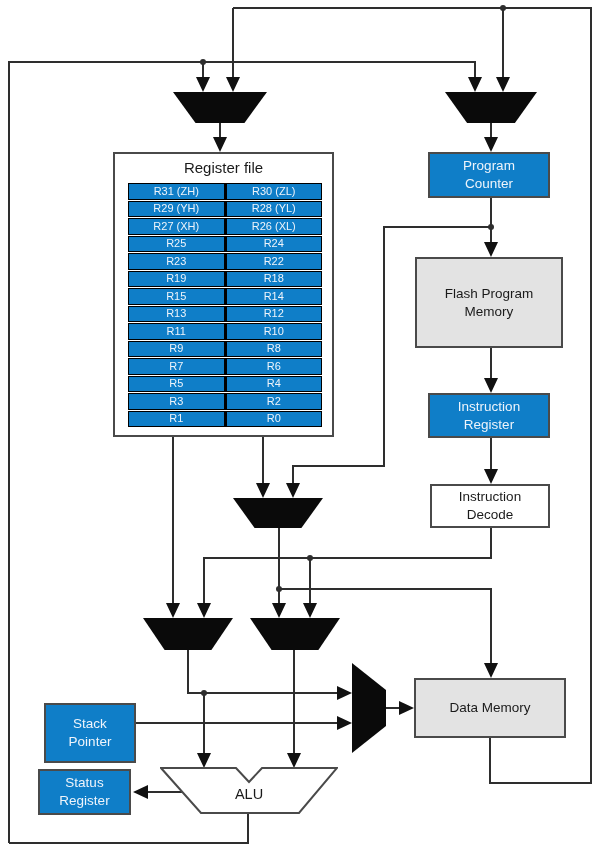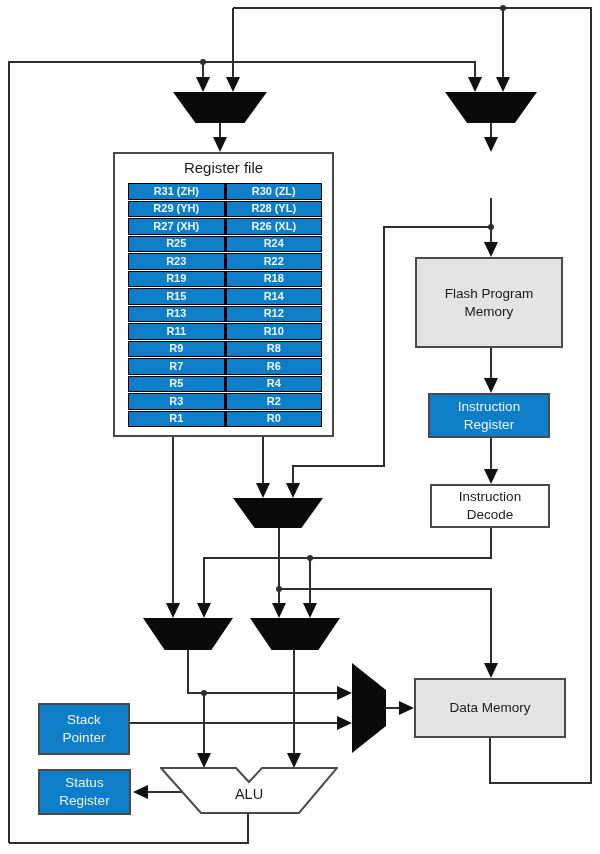--- a/index.html
+++ b/index.html
@@ -22,21 +22,21 @@
   
   .blk{position:absolute;box-sizing:border-box;display:flex;align-items:center;justify-content:center;
        text-align:center;white-space:pre-line;font-size:13.5px;line-height:1.32;border:2px solid var(--box-border);}
   .blue{background:var(--accent-blue);color:var(--text-on-blue);}
   .gray{background:var(--box-gray);color:var(--text-dark);}
   .white{background:#fff;color:var(--text-dark);}
   
   .rf-outer{position:absolute;box-sizing:border-box;background:#fff;border:2px solid var(--box-border);}
   .rf-title{position:absolute;text-align:center;font-size:15px;color:var(--text-dark);}
   .rtable{position:absolute;display:flex;flex-direction:column;gap:1px;}
-  .rrow{flex:1;display:flex;font-weight:bold;}
+  .rrow{flex:1;display:flex;}
   .rcell{flex:1;box-sizing:border-box;background:var(--accent-blue);border:1px solid #000;
          color:var(--text-on-blue);display:flex;align-items:center;justify-content:center;
          font-size:11px;line-height:1;}
   .rcell+.rcell{border-left:2px solid #000;}
   .alu-label{position:absolute;text-align:center;font-size:14.5px;color:var(--text-dark);}
 </style>
 </head>
 <body>
 
 <div class="canvas">
@@ -182,28 +182,30 @@
     <div class="rrow">
         <span class="rcell">R3</span>
         <span class="rcell">R2</span>
       </div>
     <div class="rrow">
         <span class="rcell">R1</span>
         <span class="rcell">R0</span>
       </div>
   </div>
 
+  <div class="blk blue" style="left:428px;top:152px;width:122px;height:46px">Program
+Counter</div>
   <div class="blk gray" style="left:415px;top:257px;width:148px;height:91px">Flash Program
 Memory</div>
   <div class="blk blue" style="left:428px;top:393px;width:122px;height:45px">Instruction
 Register</div>
   <div class="blk white" style="left:430px;top:484px;width:120px;height:44px">Instruction
 Decode</div>
   <div class="blk gray" style="left:414px;top:678px;width:152px;height:60px">Data Memory</div>
-  <div class="blk blue" style="left:38px;top:703px;width:92px;height:52px">Stack
+  <div class="blk blue" style="left:44px;top:703px;width:92px;height:60px">Stack
 Pointer</div>
   <div class="blk blue" style="left:38px;top:769px;width:93px;height:46px">Status
 Register</div>
 
   <svg style="position:absolute;left:160px;top:767px" width="178" height="47" viewBox="0 0 178 47">
     <polygon points="1,1 76,1 89,15 102,1 177,1 139,46 41,46" fill="#ffffff" stroke="#4a4a4a" stroke-width="2"></polygon>
   </svg>
   <div class="alu-label" style="left:199px;top:786px;width:100px">ALU</div>
 
 </div>

